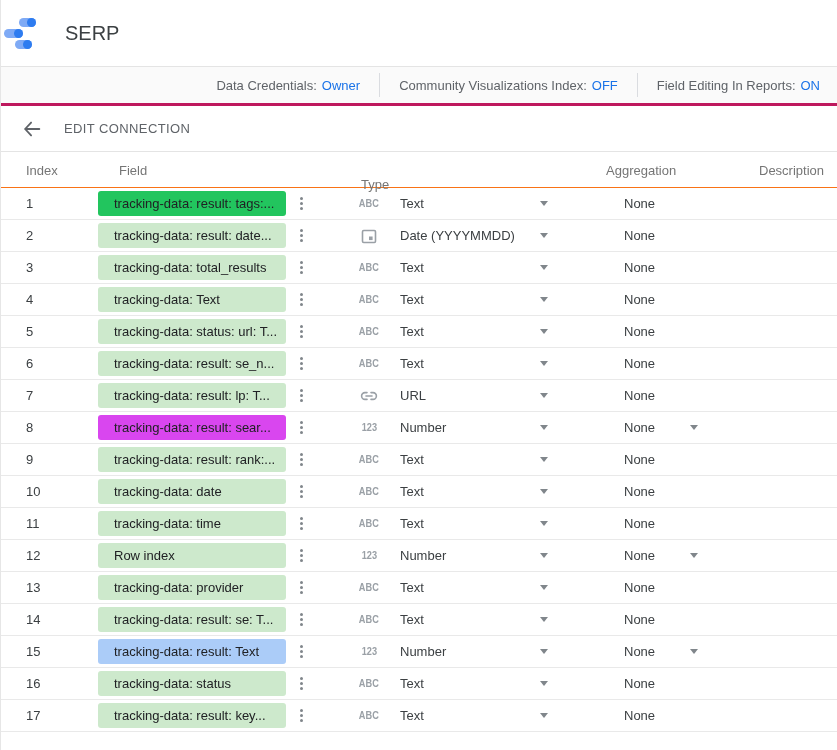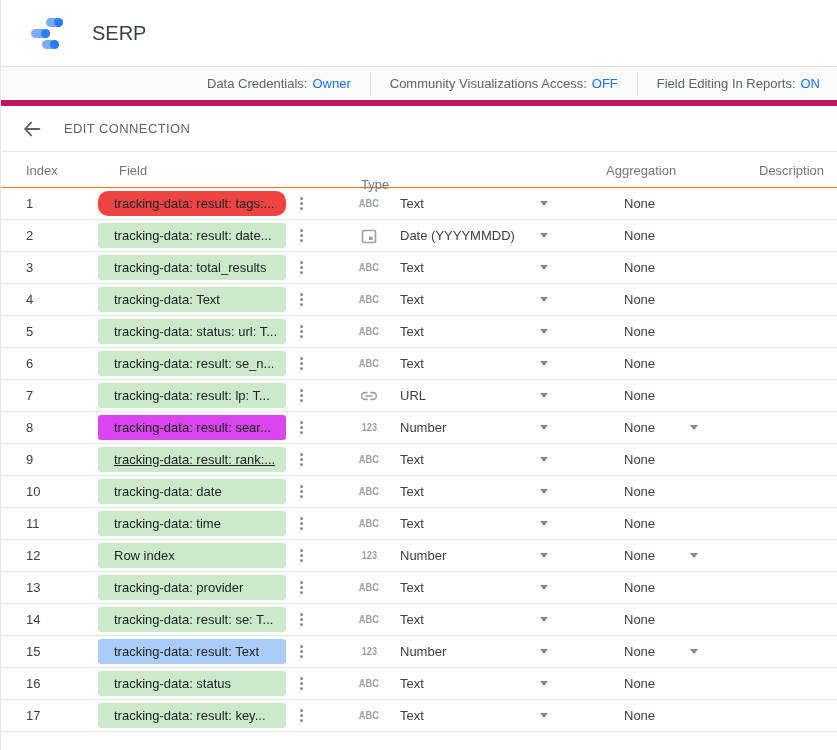--- a/index.html
+++ b/index.html
@@ -4,33 +4,33 @@
 <style>
   * { margin:0; padding:0; box-sizing:border-box; }
   html,body { width:837px; height:750px; }
   body {
     font-family:"Liberation Sans", sans-serif;
     background:#ffffff; color:#3c4043; overflow:hidden;
     border-left:1px solid #e6e6e6;
   }
 
   
-  .app-header { height:66px; display:flex; align-items:center; padding-left:30px; background:#fff; }
+  .app-header { height:66px; display:flex; align-items:center; padding-left:3px; background:#fff; }
   .logo { position:relative; width:46px; height:31px; flex:none; }
   .logo .bar { position:absolute; height:9px; border-radius:5px; background:#7faaf5; }
   .logo .bar::after { content:""; position:absolute; right:0; top:0; width:9px; height:9px; border-radius:50%; background:#2e7cf0; }
   .logo .b1 { top:0;  left:15px; width:17px; }
   .logo .b2 { top:11px; left:0;  width:19px; }
   .logo .b3 { top:22px; left:11px; width:17px; }
   .app-title { font-size:20px; color:#3c4043; margin-left:15px; }
 
   
   .settings-bar {
     height:40px; background:#fafafa;
-    border-top:1px solid #e4e4e4; border-bottom:6px solid #be185d;
+    border-top:1px solid #e4e4e4; border-bottom:3px solid #be185d;
     display:flex; align-items:center; justify-content:flex-end;
     padding-right:17px; font-size:13px; color:#5f6368;
   }
   .settings-item { display:flex; white-space:nowrap; }
   .settings-item .lbl { color:#5f6368; }
   .settings-item .val { color:#1a73e8; margin-left:5px; cursor:pointer; }
   .settings-divider { width:1px; height:24px; background:#dadce0; margin:0 19px; }
 
   
   .connection-bar { height:45px; display:flex; align-items:center; padding-left:20px; background:#fff; }
@@ -87,21 +87,21 @@
   <div class="app-title">SERP</div>
 </div>
 
 <div class="settings-bar">
   <div class="settings-item">
     <span class="lbl">Data Credentials:</span>
     <span class="val" style="color: rgb(26, 115, 232);">Owner</span>
   </div>
   <div class="settings-divider"></div>
   <div class="settings-item">
-    <span class="lbl">Community Visualizations Access:</span>
+    <span class="lbl">Community Visualizations Index:</span>
     <span class="val" style="color: rgb(26, 115, 232);">OFF</span>
   </div>
   <div class="settings-divider"></div>
   <div class="settings-item">
     <span class="lbl">Field Editing In Reports:</span>
     <span class="val" style="color: rgb(26, 115, 232);">ON</span>
   </div>
 </div>
 
 <div class="connection-bar">
@@ -118,21 +118,21 @@
   <span class="th-index">Index</span>
   <span class="th-field">Field</span>
   <span class="th-type">Type</span>
   <span class="th-agg">Aggregation</span>
   <span class="th-desc">Description</span>
 </div>
 
 <div id="rows">
   <div class="field-row">
     <div class="cell-index">1</div>
-    <div class="chip" style="background: #ef4444; border-radius: 10px;">
+    <div class="chip" style="background: #22c55e;">
         <span class="chip-text">tracking-data: result: tags:...</span>
       </div>
     <div class="kebab">
         <i></i>
         <i></i>
         <i></i>
       </div>
     <div class="type-icon">
       <span class="glyph" style="display: inline;">ABC</span>
 
@@ -326,21 +326,21 @@
     </div>
     <div class="agg-select">
       <span class="agg-label">None</span>
       <span class="dd-arrow"></span>
     </div>
     <div class="cell-desc"></div>
   </div>
 
   <div class="field-row">
     <div class="cell-index">9</div>
-    <div class="chip" style="background: rgb(205, 233, 204); text-decoration: underline;">
+    <div class="chip" style="background: rgb(205, 233, 204);">
         <span class="chip-text">tracking-data: result: rank:...</span>
       </div>
     <div class="kebab">
         <i></i>
         <i></i>
         <i></i>
       </div>
     <div class="type-icon">
       <span class="glyph" style="display: inline;">ABC</span>
 

